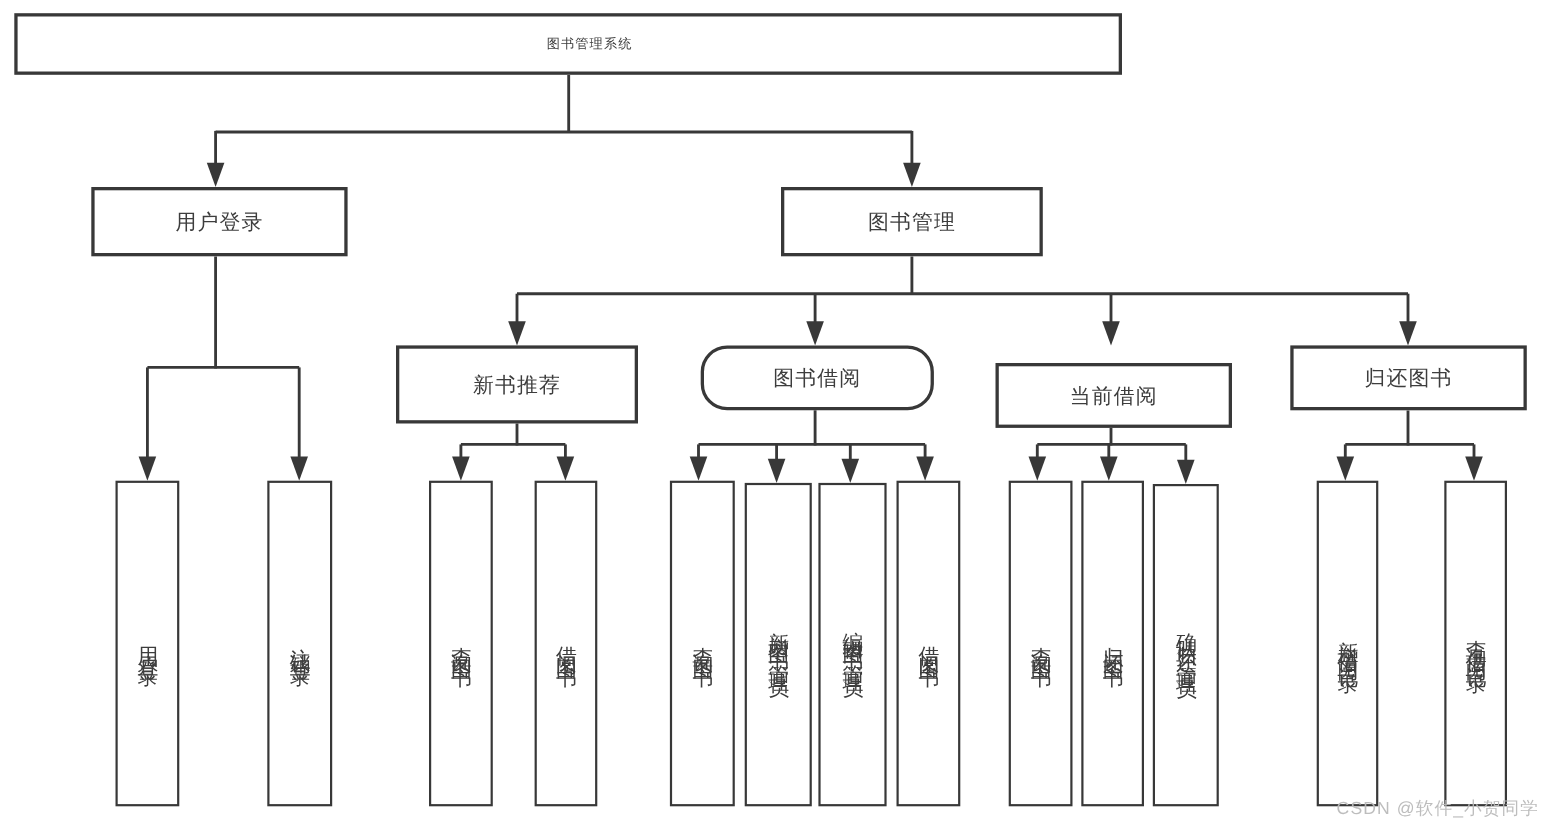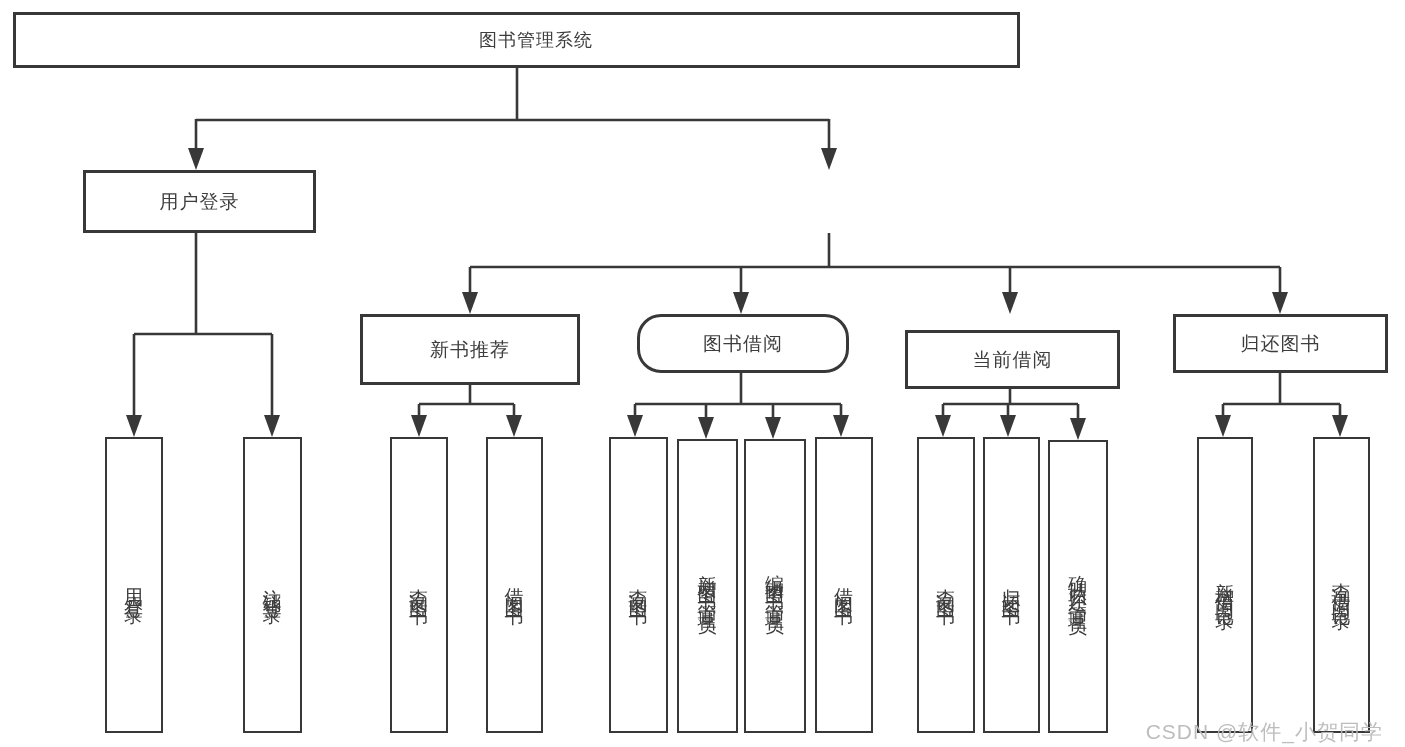--- a/index.html
+++ b/index.html
@@ -34,38 +34,38 @@
     justify-content: center;
     color: #3d3d3d;
     z-index: 2;
   }
   .hbox span {
     font-size: 19px;
     letter-spacing: 1px;
     white-space: nowrap;
   }
   .root span {
-    font-size: 18px;
+    font-size: 12px;
     padding-left: 39px;
   }
   .vbox {
     border-width: 2.5px;
   }
   .vbox .vtext {
     writing-mode: vertical-rl;
     text-orientation: mixed;
     font-size: 19px;
     letter-spacing: 6px;
     line-height: 1;
   }
   .watermark {
     position: absolute;
-    right: 22px;
+    right: 6px;
     bottom: 1px;
-    font-size: 21px;
+    font-size: 16px;
     color: rgba(185, 185, 185, 0.95);
     letter-spacing: 1px;
     z-index: 5;
     white-space: nowrap;
   }
 </style>
 </head>
 <body>
 
 <div class="canvas">
@@ -136,20 +136,23 @@
     </g>
   </svg>
 
   <div class="node hbox root" style="left:13px; top:12px; width:1007px; height:56px;">
     <span>图书管理系统</span>
   </div>
 
   <div class="node hbox" style="left:83px; top:170px; width:233px; height:63px;">
     <span>用户登录</span>
   </div>
+  <div class="node hbox" style="left:710px; top:170px; width:238px; height:63px;">
+    <span>图书管理</span>
+  </div>
 
   <div class="node hbox" style="left:360px; top:314px; width:220px; height:71px;">
     <span>新书推荐</span>
   </div>
   <div class="node hbox" style="left:637px; top:314px; width:212px; height:59px;border-radius:24px;">
     <span>图书借阅</span>
   </div>
   <div class="node hbox" style="left:905px; top:314px; width:215px; height:59px;margin-top:16px;">
     <span>当前借阅</span>
   </div>

